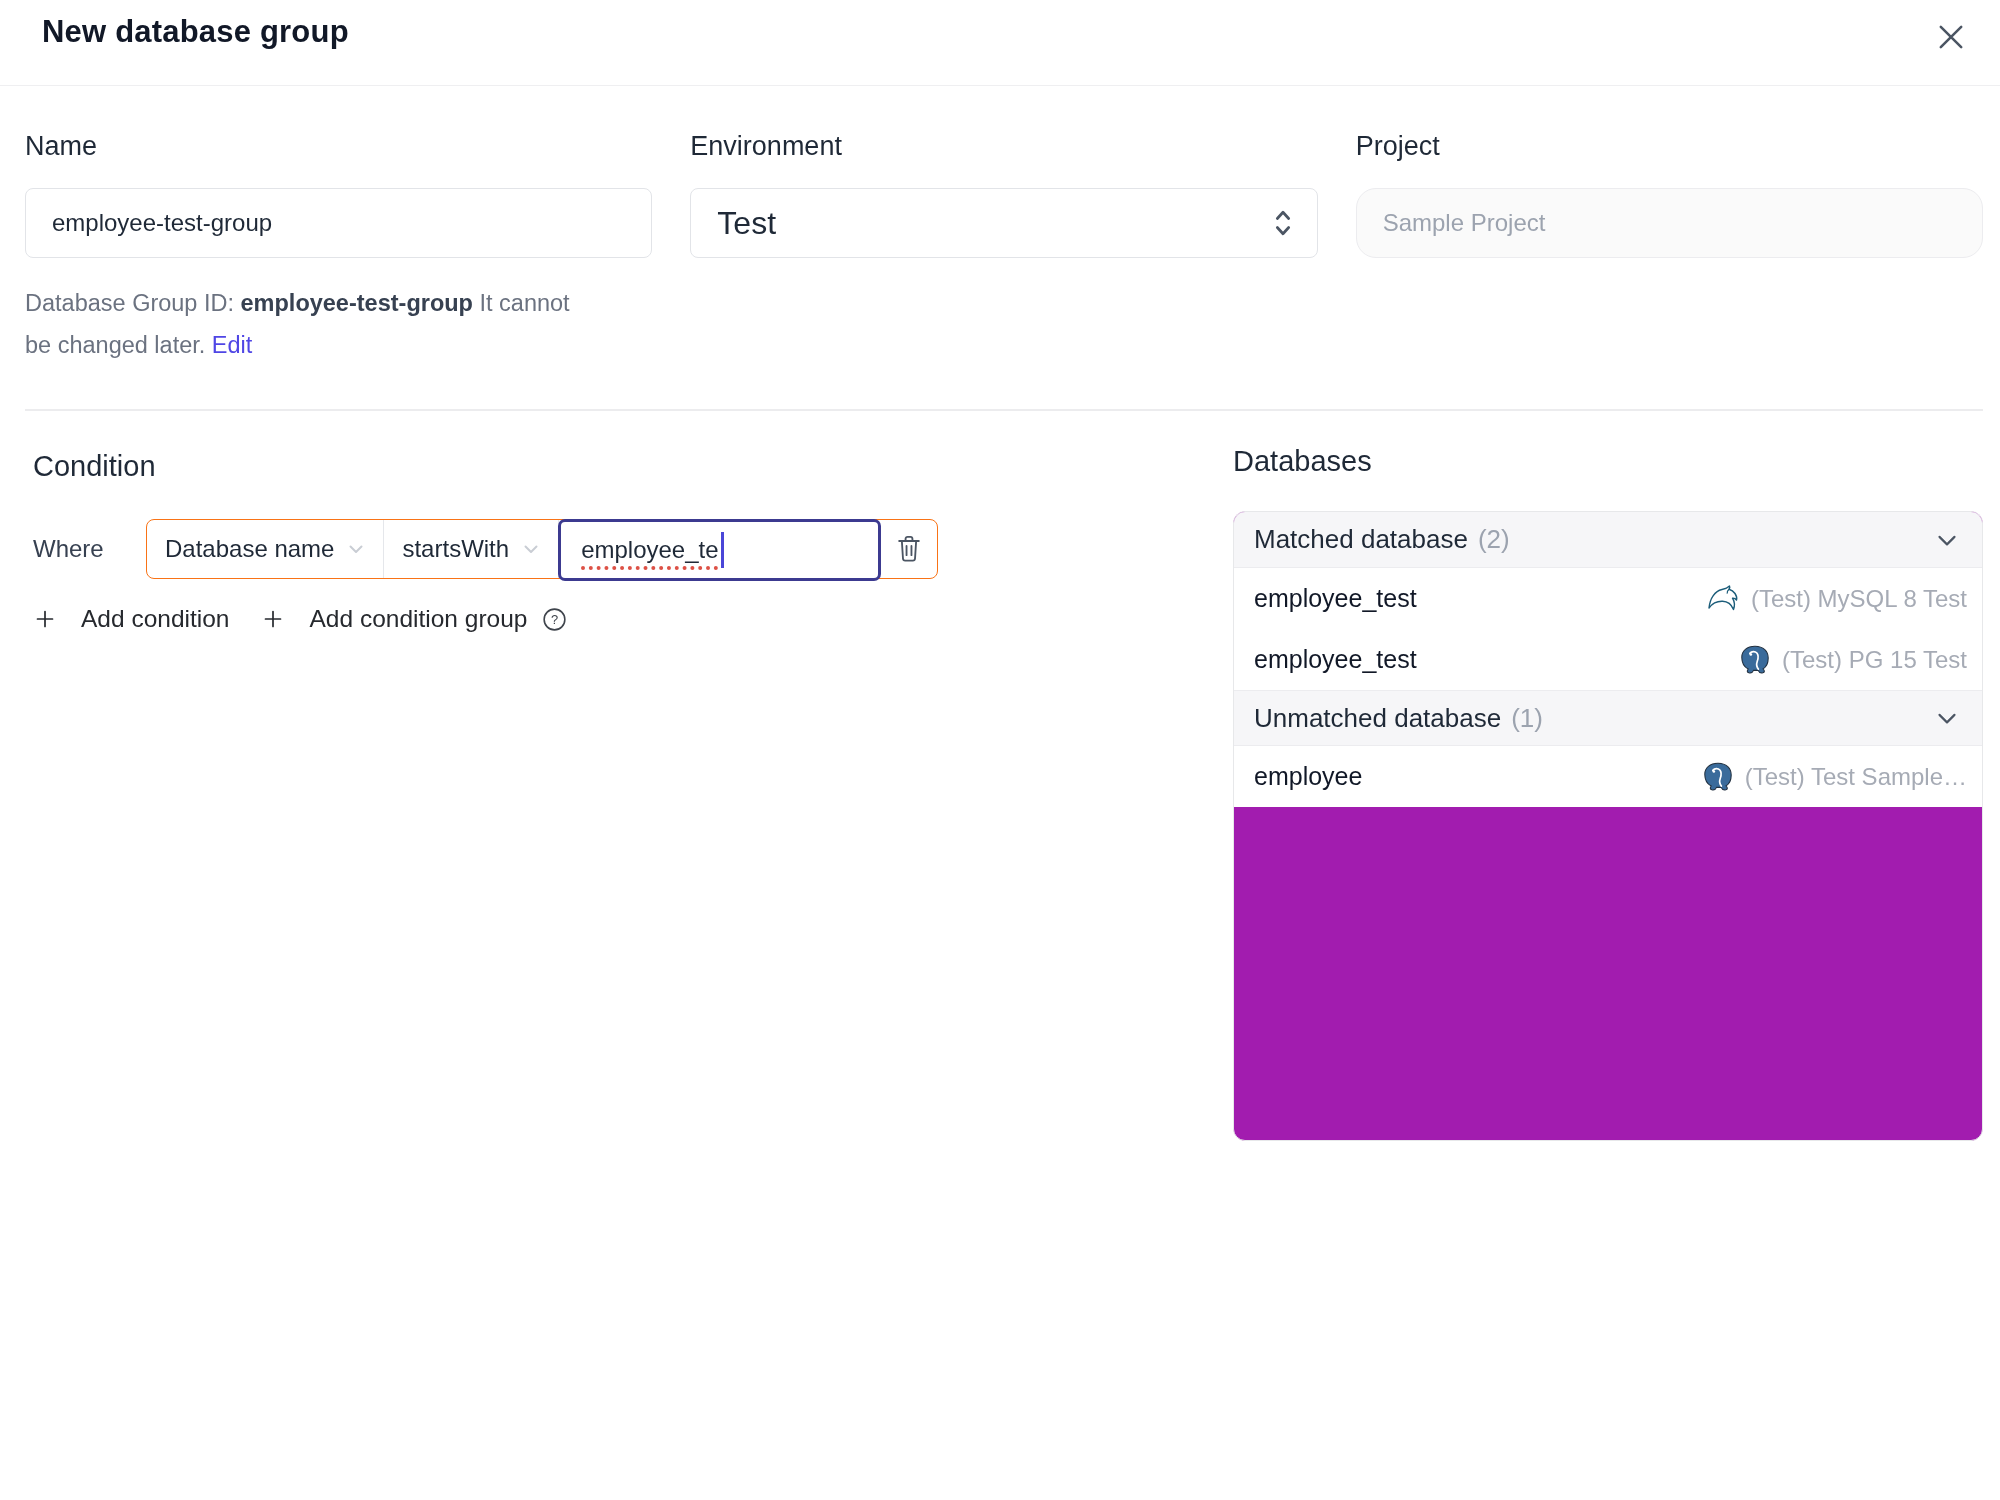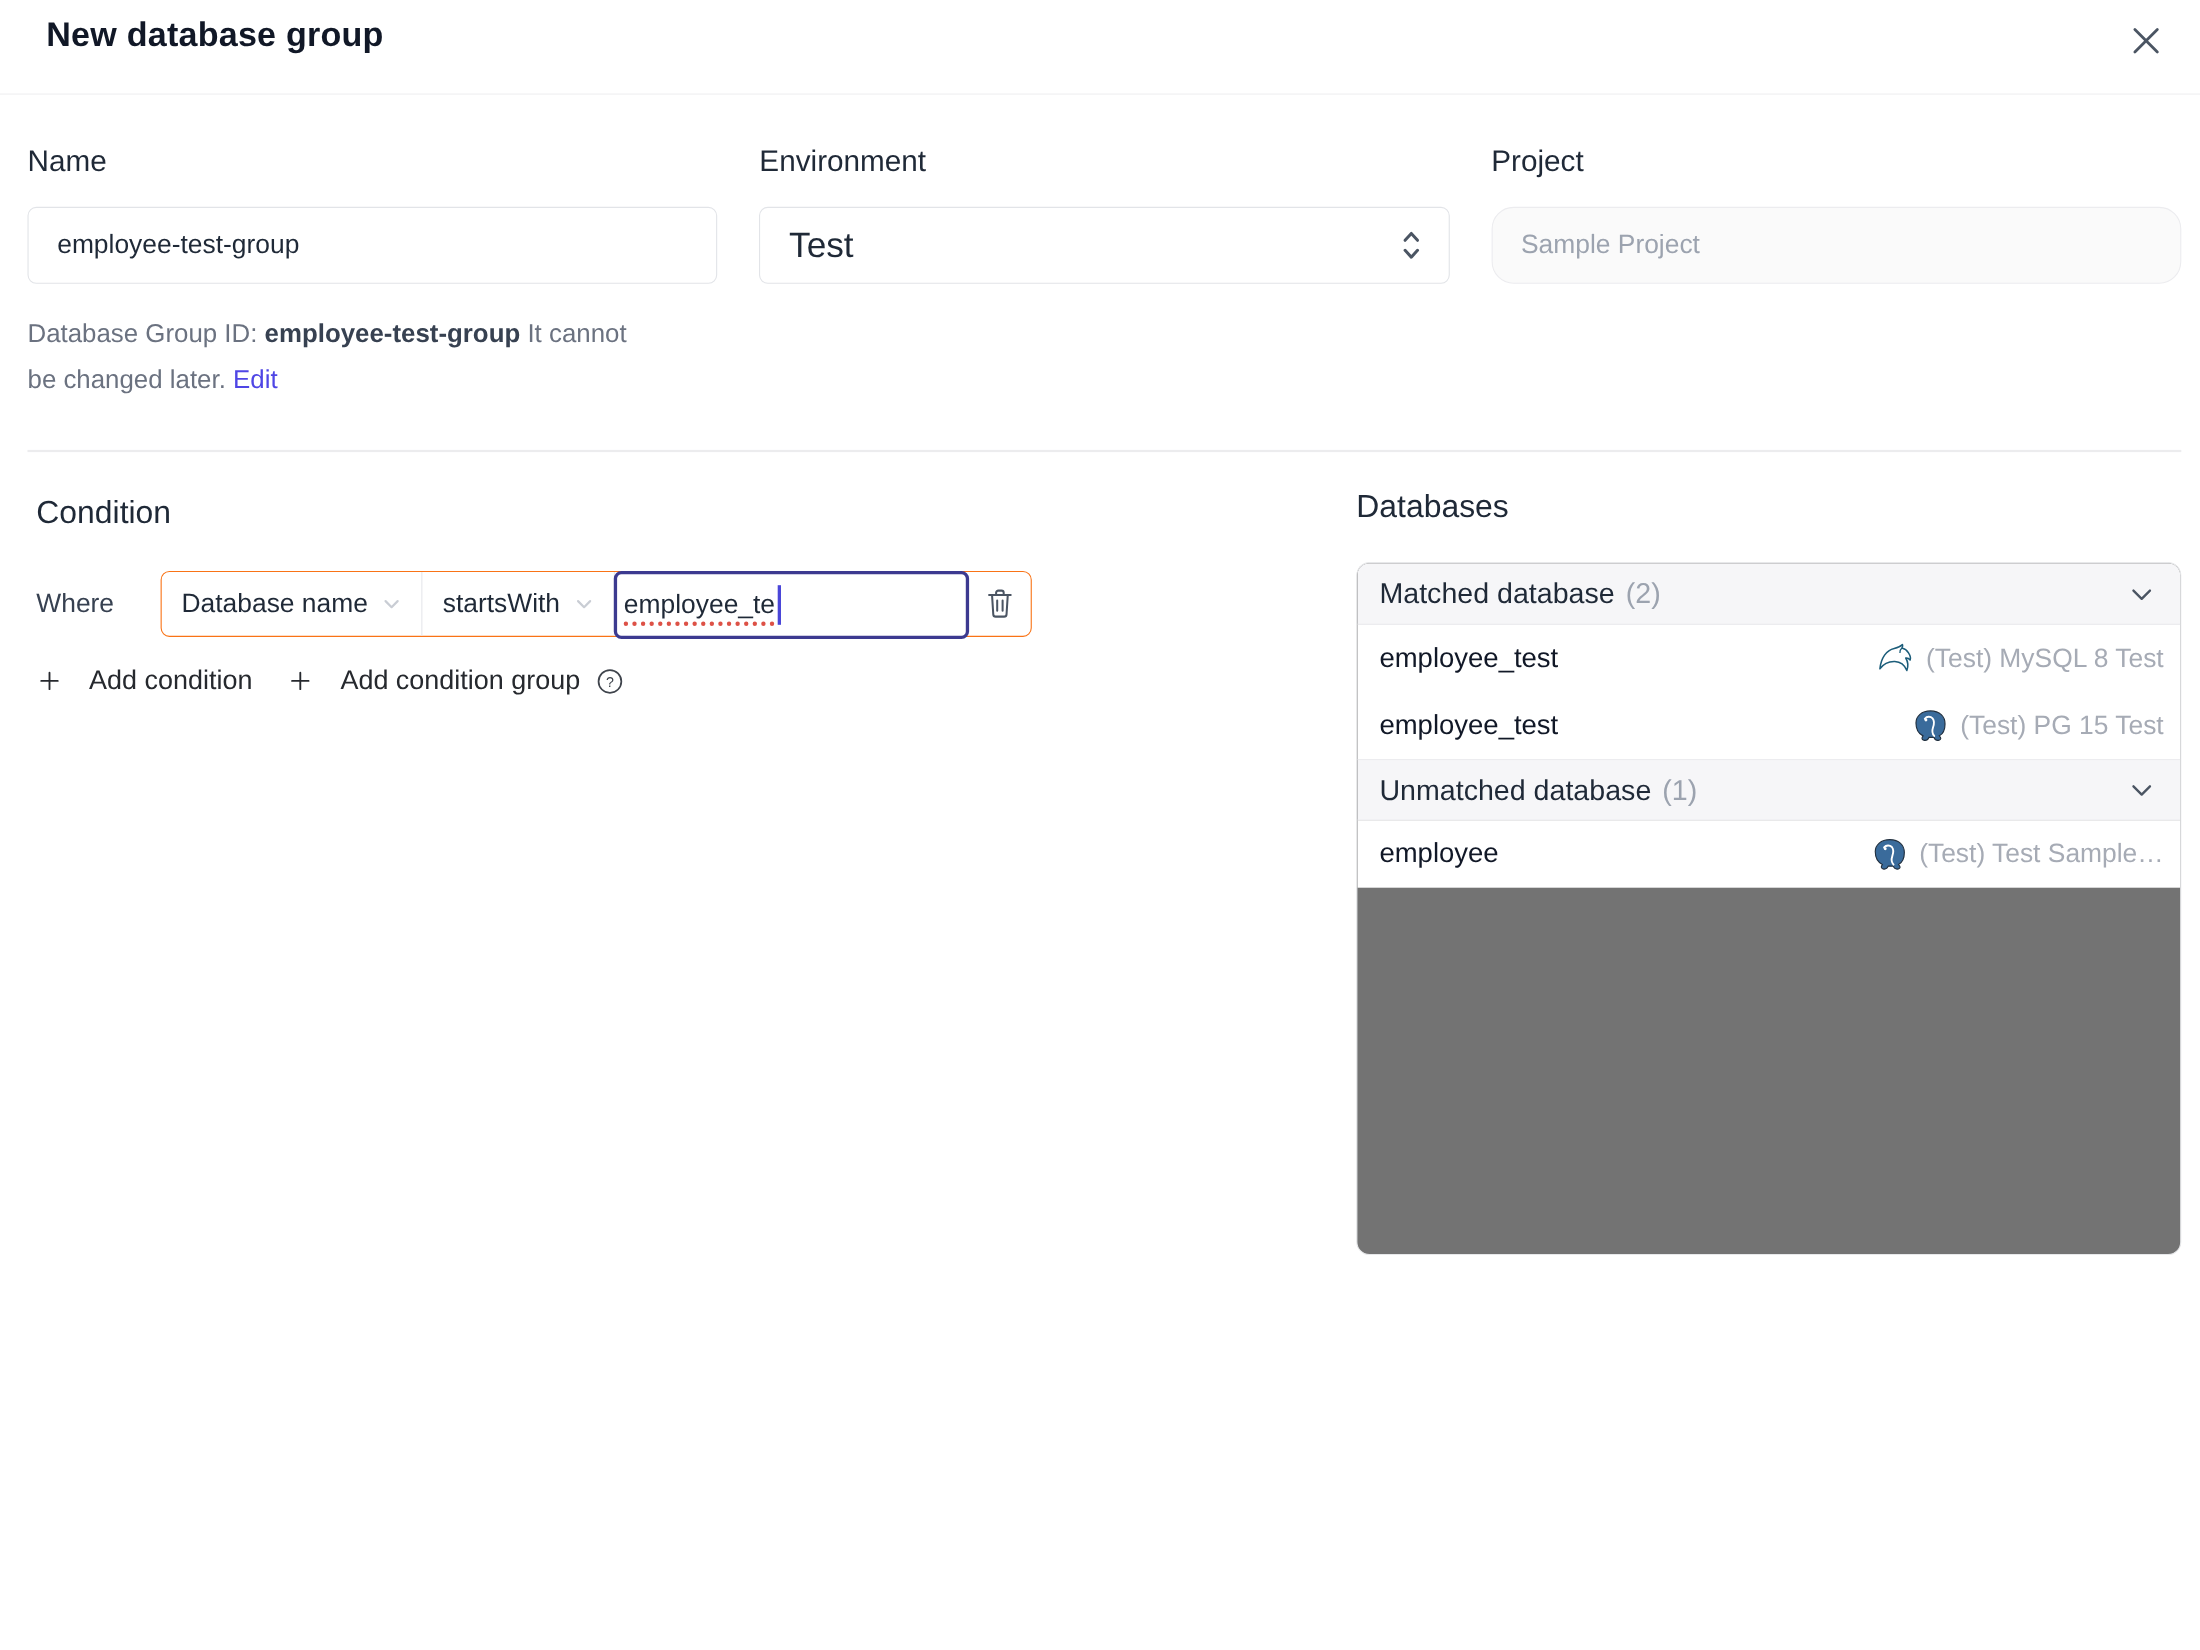--- a/index.html
+++ b/index.html
@@ -36,34 +36,34 @@
   .section-divider { position:absolute; top:409px; left:25px; right:17px; height:2px; background:#ececee; }
   
   .condition-sec { position:absolute; top:450px; left:33px; width:1140px; }
   .sec-heading { font-size:29px; font-weight:400; color:#1f2937; }
   .cond-row { margin-top:36px; display:flex; align-items:center; }
   .where-label { width:113px; font-size:24px; color:#374151; }
   .cond-group { display:flex; align-items:stretch; height:60px; width:792px; border:1px solid #f97316; border-radius:8px; background:#fff; }
   .cond-seg { display:flex; align-items:center; gap:10px; padding:0 15px 0 18px; border-right:1px solid #e5e7eb; font-size:24px; color:#1f2937; cursor:pointer; white-space:nowrap; }
   .value-box {
     width:323px; margin:-1px 0 -1px -1px; height:62px; background:#fff;
-    border:3px solid #3c3a90; border-radius:7px; display:flex; align-items:center; padding:0 6px;
+    border:3px solid #3c3a90; border-radius:7px; display:flex; align-items:center; padding:0 20px;
   }
   .misspelled {
     font-size:24px; color:#1f2937;
     text-decoration:underline dotted #dd5146; text-decoration-thickness:3.5px; text-underline-offset:8px;
   }
   .caret { width:3px; height:36px; background:#4a46d8; margin-left:2px; }
   .trash-zone { flex:1; display:flex; align-items:center; justify-content:center; background:none; border:none; cursor:pointer; }
   .add-row { margin-top:26px; display:flex; align-items:center; gap:32px; }
   .add-link { display:flex; align-items:center; gap:24px; background:none; border:none; cursor:pointer; font-family:"Liberation Sans", sans-serif; font-size:24.5px; color:#26292e; }
   .help-wrap { display:flex; align-items:center; margin-left:-18px; cursor:pointer; }
   
   .databases-sec { position:absolute; top:445px; left:1233px; width:750px; }
-  .db-panel { margin-top:33px; height:630px; border:1.5px solid #e7e8ea; border-radius:12px; background:#737373; overflow:hidden; }
+  .db-panel { margin-top:33px; height:630px; border:1.5px solid #e7e8ea; border-radius:12px; background:#a21caf; overflow:hidden; }
   .group-header { height:56px; display:flex; align-items:center; justify-content:space-between; padding:0 20px; background:#f6f6f8; border-bottom:1px solid #ececef; cursor:pointer; }
   .group-header + .rows { background:#fff; }
   .group-header.not-first { border-top:1px solid #ececef; }
   .gh-left { display:flex; align-items:baseline; gap:10px; }
   .gh-title { font-size:26px; font-weight:500; color:#1f2937; }
   .gh-count { font-size:26px; color:#9ca3af; }
   .db-row { height:61px; display:flex; align-items:center; justify-content:space-between; padding:0 15px 0 20px; }
   .db-name { font-size:25px; color:#111827; }
   .db-instance { display:flex; align-items:center; gap:10px; font-size:24px; color:#a6abb5; white-space:nowrap; }
   .icon { display:block; }

